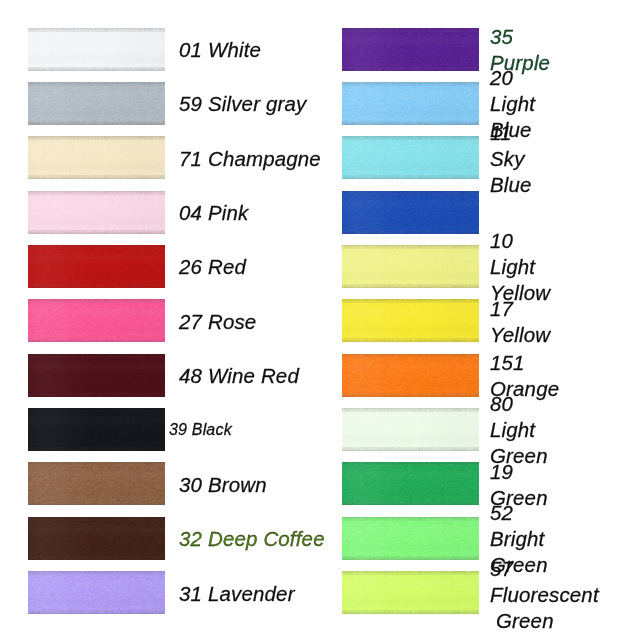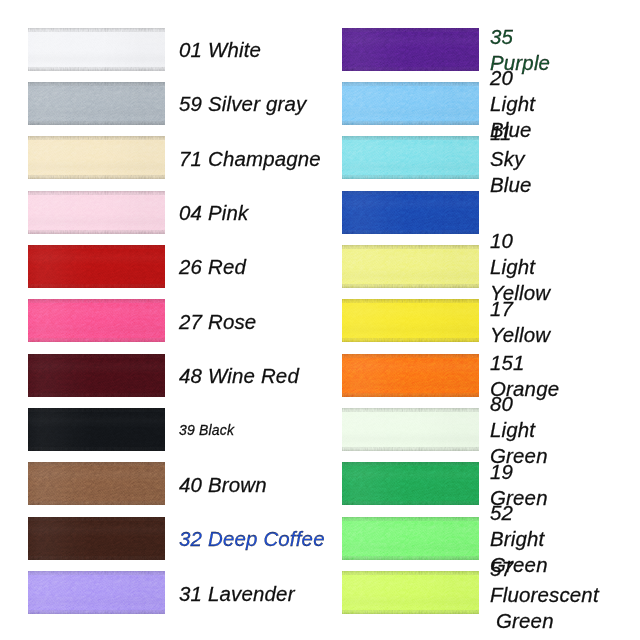--- a/index.html
+++ b/index.html
@@ -326,21 +326,21 @@
     <div class="weave"></div>
     <div class="sheen" style="opacity: 0.536;"></div>
     <div class="vshade" style="opacity: 0.536;"></div>
     <div class="selv">
       <div class="selv-t" style="opacity: 0.219;"></div>
       <div class="selv-b" style="opacity: 0.219;"></div>
       <div class="selv-ticks t" style="opacity: 0.066;"></div>
       <div class="selv-ticks b" style="opacity: 0.066;"></div>
     </div>
   </div>
-  <div class="label" title="39 Black" style="left: 179px; top: 407.45px; height: 46px; font-size: 14px; letter-spacing: 0.18px; color: rgb(16, 16, 16);">
+  <div class="label" title="39 Black" style="left: 169px; top: 407.45px; height: 46px; font-size: 16px; letter-spacing: 0.18px; color: rgb(16, 16, 16);">
       <span class="l1">39 Black</span>
       <span class="l2"></span>
     </div>
   <div class="swatch" style="left: 342px; top: 407.95px; width: 137px; height: 43px;">
     <div class="base" style="background: rgb(239, 252, 234);"></div>
     <div class="twill"></div>
     <div class="grain"></div>
     <div class="weave"></div>
     <div class="sheen" style="opacity: 0.987;"></div>
     <div class="vshade" style="opacity: 0.987;"></div>
@@ -363,21 +363,21 @@
     <div class="sheen" style="opacity: 0.769;"></div>
     <div class="vshade" style="opacity: 0.769;"></div>
     <div class="selv">
       <div class="selv-t" style="opacity: 0.525;"></div>
       <div class="selv-b" style="opacity: 0.525;"></div>
       <div class="selv-ticks t" style="opacity: 0.158;"></div>
       <div class="selv-ticks b" style="opacity: 0.158;"></div>
     </div>
   </div>
   <div class="label" title="30 Brown" style="left: 179px; top: 461.8px; height: 46px; font-size: 20.45px; letter-spacing: 0.18px; color: rgb(16, 16, 16);">
-      <span class="l1">40 Brown</span>
+      <span class="l1">30 Brown</span>
       <span class="l2"></span>
     </div>
   <div class="swatch" style="left: 342px; top: 462.3px; width: 137px; height: 43px;">
     <div class="base" style="background: rgb(33, 171, 87);"></div>
     <div class="twill"></div>
     <div class="grain"></div>
     <div class="weave"></div>
     <div class="sheen" style="opacity: 0.794;"></div>
     <div class="vshade" style="opacity: 0.794;"></div>
     <div class="selv">
@@ -398,21 +398,21 @@
     <div class="weave"></div>
     <div class="sheen" style="opacity: 0.612;"></div>
     <div class="vshade" style="opacity: 0.612;"></div>
     <div class="selv">
       <div class="selv-t" style="opacity: 0.298;"></div>
       <div class="selv-b" style="opacity: 0.298;"></div>
       <div class="selv-ticks t" style="opacity: 0.089;"></div>
       <div class="selv-ticks b" style="opacity: 0.089;"></div>
     </div>
   </div>
-  <div class="label" title="32 Deep Coffee" style="left: 179px; top: 516.15px; height: 46px; font-size: 20.45px; letter-spacing: 0.18px; color: #1d4ed8;">
+  <div class="label" title="32 Deep Coffee" style="left: 179px; top: 516.15px; height: 46px; font-size: 20.45px; letter-spacing: 0.18px; color: #4d7c0f;">
       <span class="l1">32 Deep Coffee</span>
       <span class="l2"></span>
     </div>
   <div class="swatch" style="left: 342px; top: 516.65px; width: 137px; height: 43px;">
     <div class="base" style="background: rgb(130, 249, 125);"></div>
     <div class="twill"></div>
     <div class="grain"></div>
     <div class="weave"></div>
     <div class="sheen" style="opacity: 0.923;"></div>
     <div class="vshade" style="opacity: 0.923;"></div>

